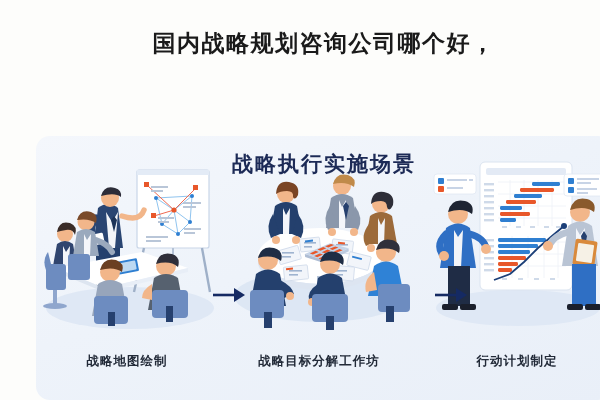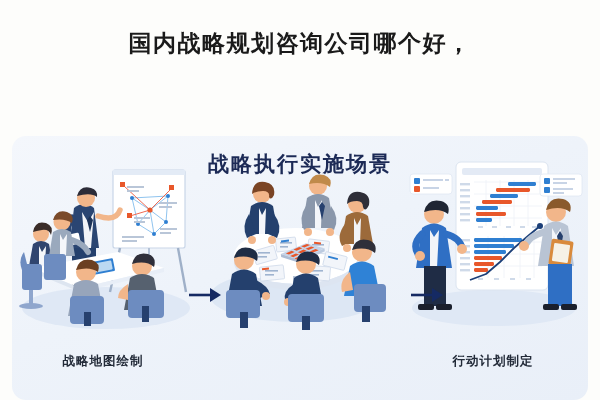--- a/index.html
+++ b/index.html
@@ -5,21 +5,21 @@
   html, body {
     margin: 0; padding: 0;
   }
   body {
     width: 600px; height: 400px;
     background: #fdfdfb;
     font-family: "DejaVu Sans", "Liberation Sans", sans-serif;
     overflow: hidden;
     position: relative;
   }
-  #root { position: absolute; inset: 0; }
+  #root { position: absolute; inset: 0; margin-left: 24px; }
 
   
   .title-block {
     position: absolute;
     left: 0; top: 26px; width: 600px;
     text-align: center;
   }
   .title-line {
     color: #1a1a1a;
     font-weight: 700;
@@ -315,20 +315,21 @@
               <circle cx="104" cy="108" r="10" fill="#f2b68a"></circle>
               <path d="M94 106 q3 -13 16 -10 q10 3 7 13 q-9 -7 -23 -3z" fill="#1f2d45"></path>
               <path d="M92 122 q12 -9 24 0 l6 32 h-36z" fill="#24406d"></path>
               <path d="M92 128 q-11 7 -9 16 l11 2z" fill="#24406d"></path>
               <circle cx="86" cy="146" r="4" fill="#f2b68a"></circle>
               <rect x="86" y="138" width="36" height="28" rx="4" fill="#6d8cc0"></rect>
               <rect x="100" y="160" width="8" height="14" fill="#26406e"></rect>
             </g>
           </svg>
         </div>
+        <div class="caption">战略目标分解工作坊</div>
       </div>
 
       <div class="scene scene-3">
         <div class="art">
           <svg viewBox="0 0 186 176" xmlns="http://www.w3.org/2000/svg">
             <ellipse cx="94" cy="152" rx="82" ry="18" fill="#dfe8f5"></ellipse>
 
             <rect x="56" y="6" width="92" height="128" rx="5" fill="#ffffff" stroke="#dbe4f0" stroke-width="1"></rect>
             <rect x="62" y="12" width="80" height="7" rx="2" fill="#e3eaf5"></rect>
 

